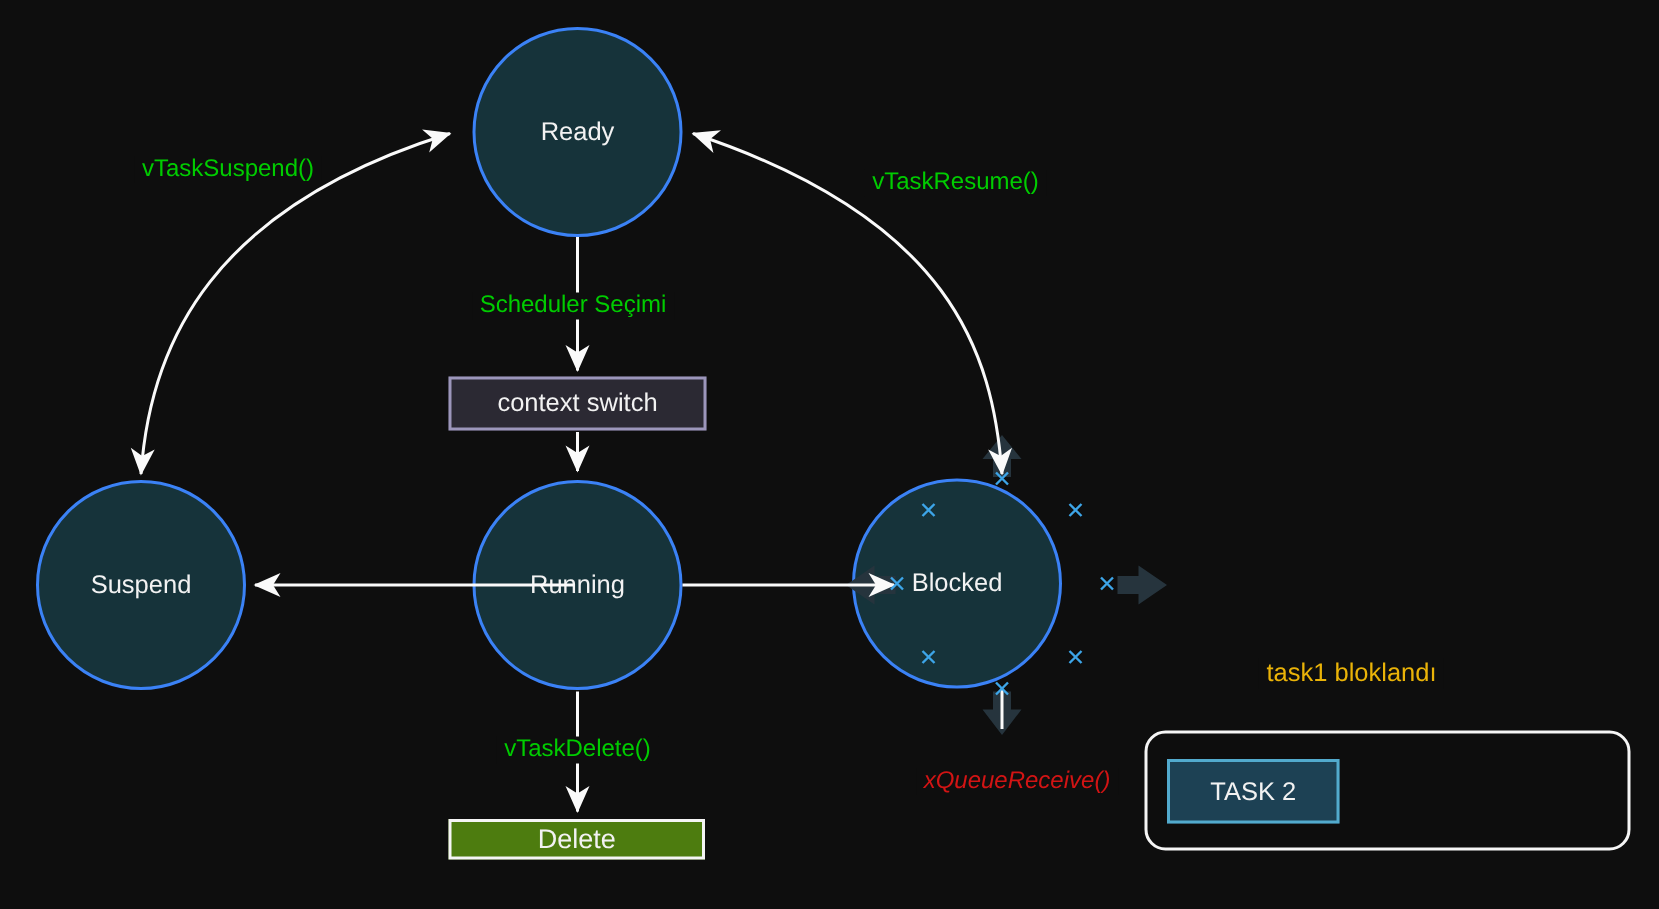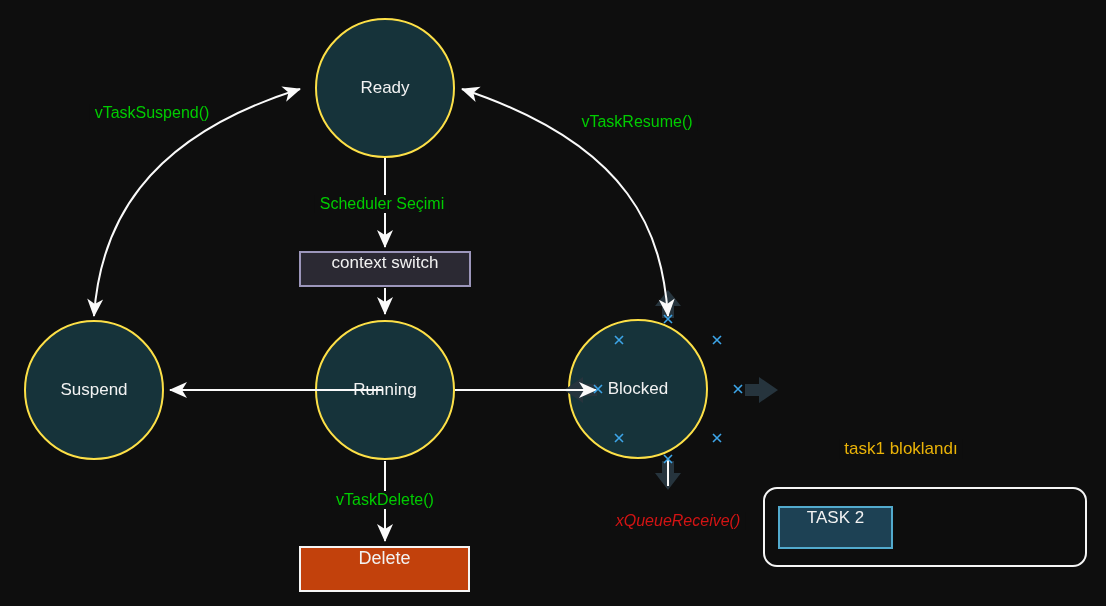--- a/index.html
+++ b/index.html
@@ -3,40 +3,40 @@
 <meta charset="utf-8">
 <style>
   html,body{margin:0;padding:0;background:#0e0e0e;}
   .stage{
     position:relative;width:1106px;height:606px;background:#0e0e0e;overflow:hidden;
     font-family:"Liberation Sans", sans-serif;
   }
   
   .state{
     position:absolute;width:140px;height:140px;border-radius:50%;
-    background:#16333a;border:2px solid #fde047;box-sizing:border-box;
+    background:#16333a;border:2px solid #3b82f6;box-sizing:border-box;
     display:flex;align-items:center;justify-content:center;
     color:#f2f2f2;font-size:17px;z-index:1;
   }
   .state-ready  {left:315px;top:18px;}
   .state-suspend{left:24px; top:320px;}
   .state-running{left:315px;top:320px;}
   .state-blocked{left:568px;top:319px;}
   
   .rectnode{
-    position:absolute;box-sizing:border-box;display:flex;align-items:flex-start;justify-content:center;
+    position:absolute;box-sizing:border-box;display:flex;align-items:center;justify-content:center;
     color:#f2f2f2;z-index:1;
   }
   .ctx-switch{
     left:299px;top:251px;width:172px;height:36px;font-size:17px;
     background:#2b2933;border:2px solid #9c96bb;
   }
   .delete-box{
-    left:299px;top:546px;width:171px;height:46px;font-size:18px;
-    background:#c2410c;border:2px solid #f5f5f5;
+    left:299px;top:546px;width:171px;height:27px;font-size:18px;
+    background:#4d7c0f;border:2px solid #f5f5f5;
   }
   .task-container{
     left:763px;top:487px;width:324px;height:80px;
     background:#0d0d0d;border:2px solid #f5f5f5;border-radius:14px;
     justify-content:flex-start;
   }
   .task1-box{
     left:778px;top:506px;width:115px;height:43px;font-size:17px;
     background:#1d4154;border:2px solid #52aacd;z-index:2;
   }

